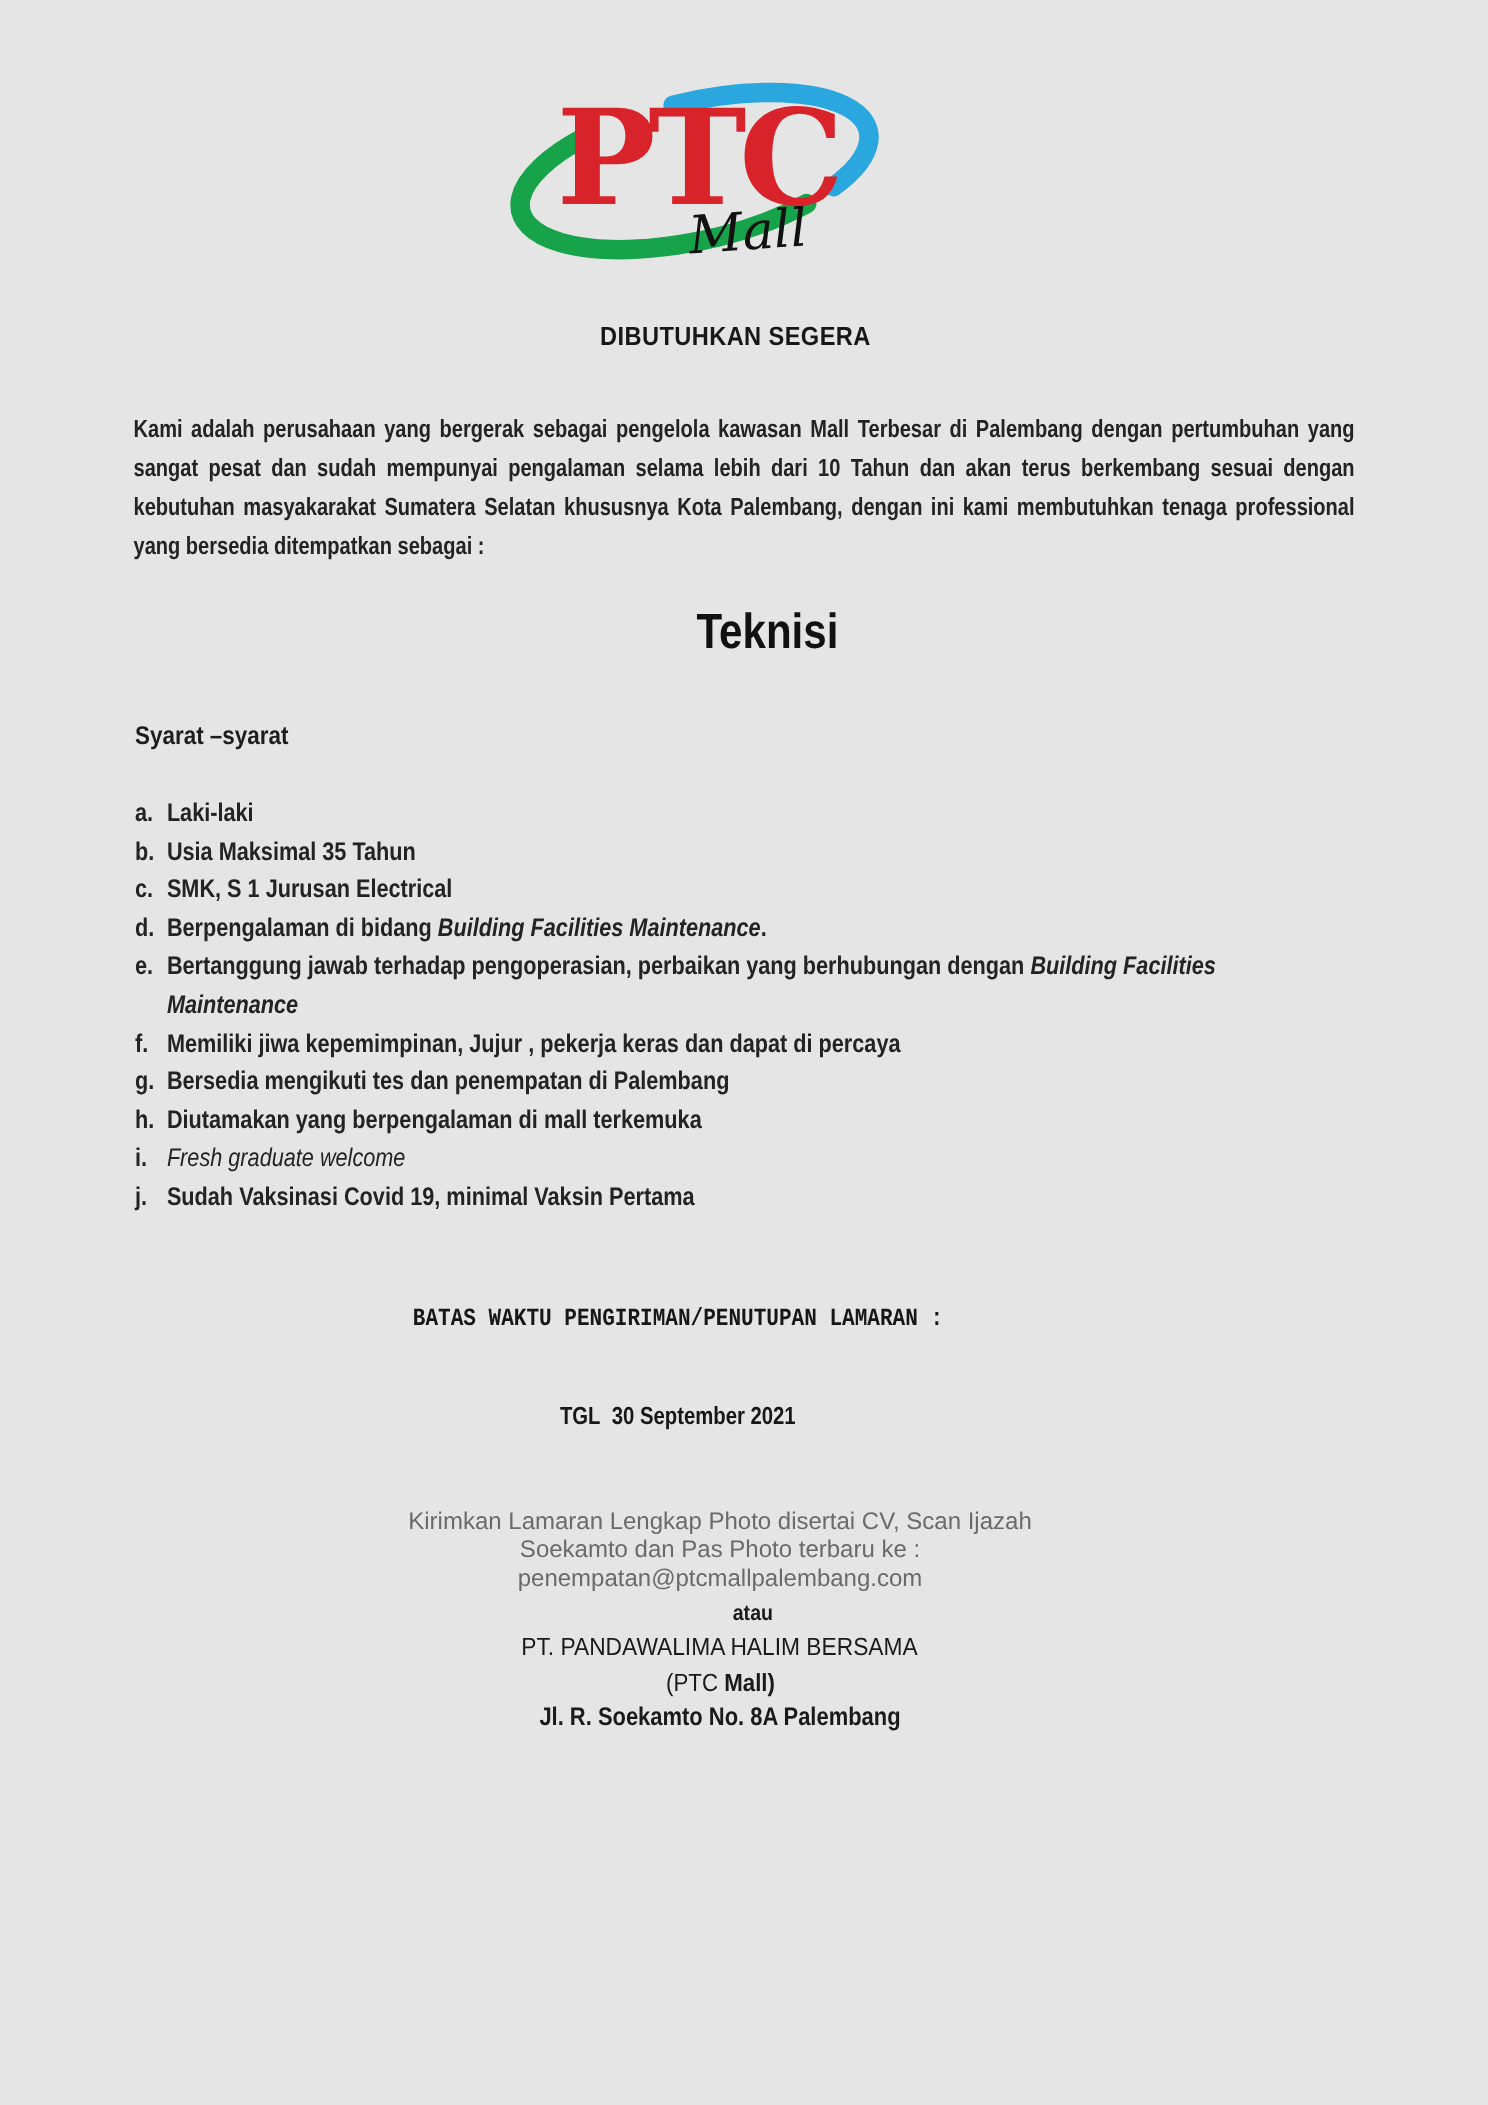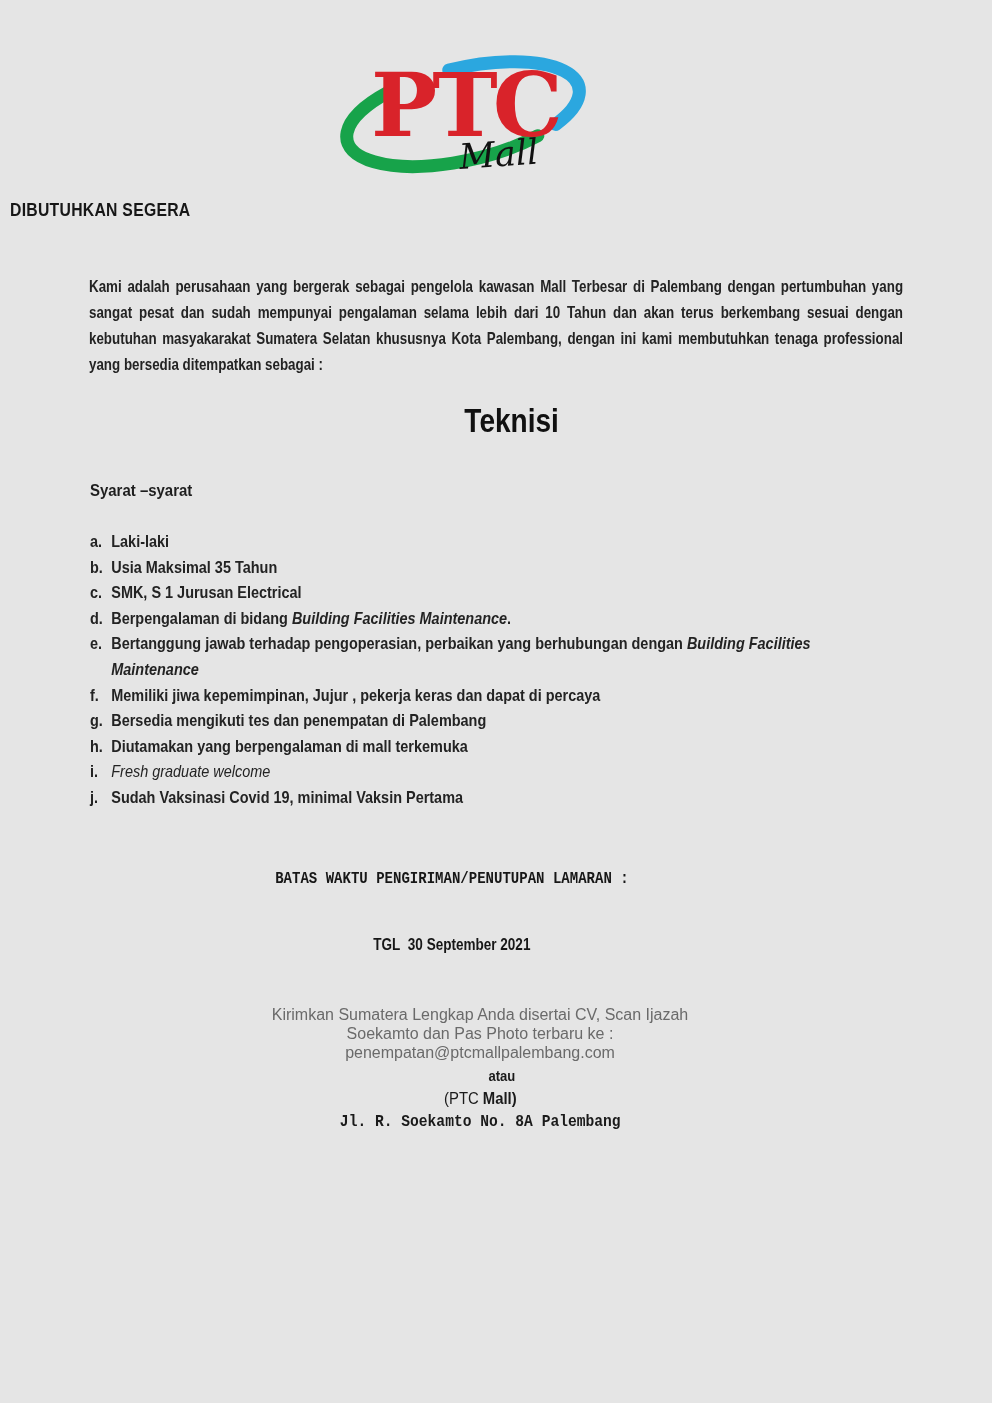--- a/index.html
+++ b/index.html
@@ -11,21 +11,21 @@
     font-family: "Liberation Sans", sans-serif;
     color: #1d1d1d;
     overflow: hidden;
   }
   .abs { position: absolute; }
 
   
   .logo { left: 338px; top: 54px; width: 268px; height: 136px; }
 
   
-  .headline { top: 200px; left: 0; width: 980px; text-align: left; }
+  .headline { top: 214px; left: 0; width: 980px; text-align: center; }
   .headline .sc {
     display: inline-block; transform: scaleX(0.9);
     font-size: 17.5px; font-weight: bold; letter-spacing: 0.3px; color:#171717;
   }
 
   
   .intro {
     left: 89px; top: 256px; width: 1005px;
     transform: scaleX(0.81); transform-origin: 0 0;
     font-size: 16.5px; font-weight: 600; line-height: 26px;
@@ -72,21 +72,21 @@
   
   .contact { top: 1006px; left: 0; width: 960px; text-align: center; }
   .c-gray { color: #6a6a6a; font-size: 16px; line-height: 18.8px; font-weight: 400; }
   .c-atau { margin-top: 3px; line-height: 21px; padding-left: 44px; }
   .c-atau .sc { display:inline-block; transform: scaleX(0.9); font-size: 14.5px; font-weight: bold; color:#1a1a1a; }
   .c-company { line-height: 22.5px; }
   .c-company .sc { display:inline-block; transform: scaleX(0.92); font-size: 16.5px; color:#1a1a1a; }
   .c-brand { line-height: 22.5px; }
   .c-brand .sc { display:inline-block; transform: scaleX(0.9); font-size: 16.5px; color:#1a1a1a; }
   .c-brand .b { font-weight: bold; }
-  .c-address { line-height: 22.5px; font-family: Liberation Mono, monospace; }
+  .c-address { line-height: 22.5px; }
   .c-address .sc { display:inline-block; transform: scaleX(0.86); font-size: 17px; font-weight: bold; color:#1a1a1a; }
 </style>
 </head>
 <body>
 
 <div class="page">
 
   <div class="abs logo">
     <svg width="268" height="136" viewBox="0 0 268 136">
       <g transform="rotate(-13 125 60)">
@@ -167,25 +167,28 @@
   </div>
 
   <div class="abs deadline-heading">
     <span class="sc">BATAS WAKTU PENGIRIMAN/PENUTUPAN LAMARAN :</span>
   </div>
   <div class="abs deadline-date">
     <span class="sc">TGL&nbsp; 30 September 2021</span>
   </div>
 
   <div class="abs contact">
-    <div class="c-gray">Kirimkan Sumatera Lengkap Anda disertai CV, Scan Ijazah</div>
+    <div class="c-gray">Kirimkan Lamaran Lengkap Photo disertai CV, Scan Ijazah</div>
     <div class="c-gray">Soekamto dan Pas Photo terbaru ke :</div>
     <div class="c-gray">penempatan@ptcmallpalembang.com</div>
     <div class="c-atau">
       <span class="sc">atau</span>
+    </div>
+    <div class="c-company">
+      <span class="sc">PT. PANDAWALIMA HALIM BERSAMA</span>
     </div>
     <div class="c-brand">
       <span class="sc"><span>(PTC </span><span class="b">Mall)</span></span>
     </div>
     <div class="c-address">
       <span class="sc">Jl. R. Soekamto No. 8A Palembang</span>
     </div>
   </div>
 
 </div>

